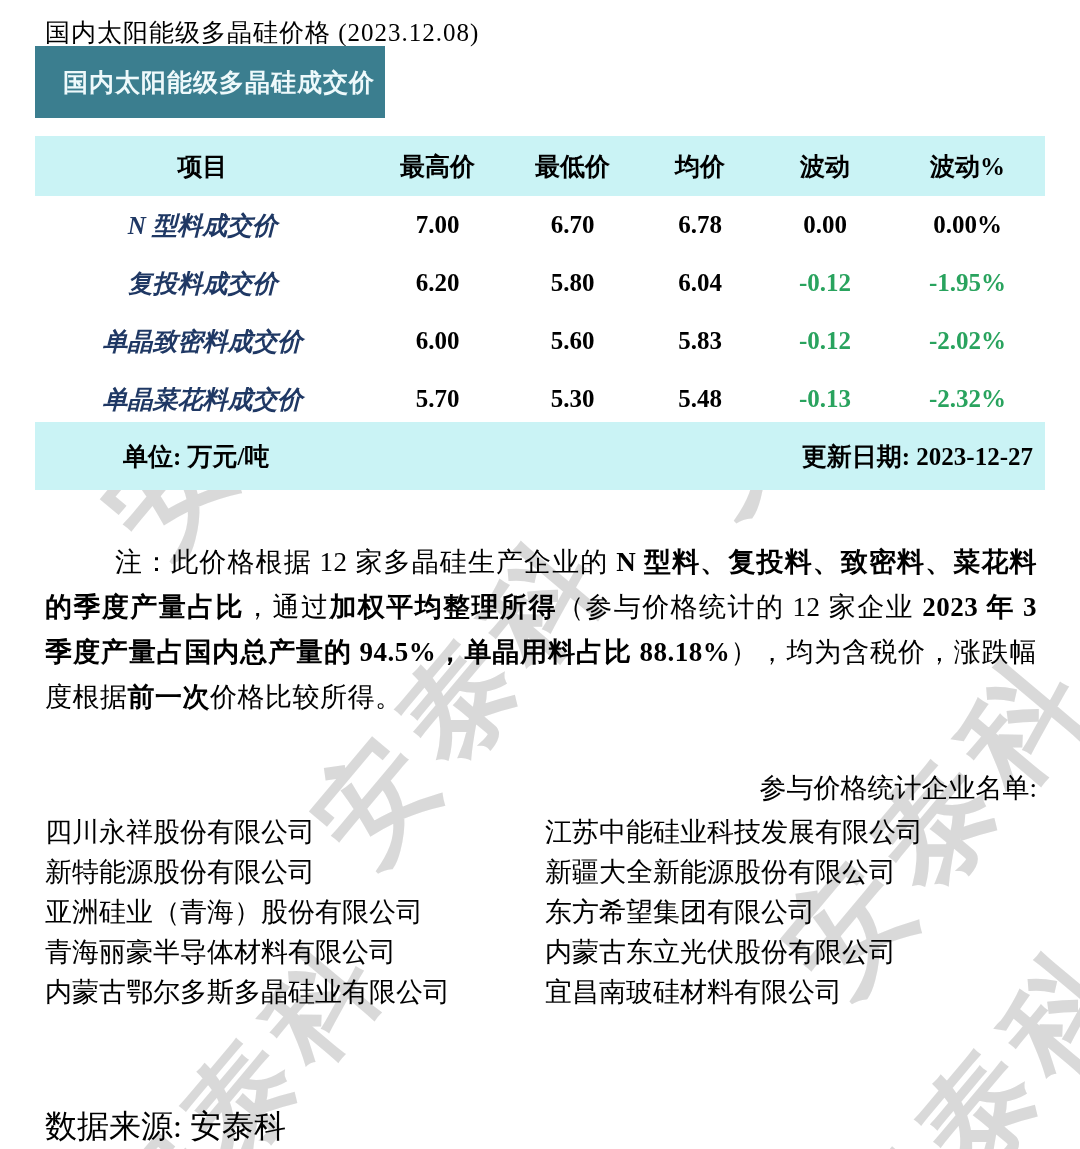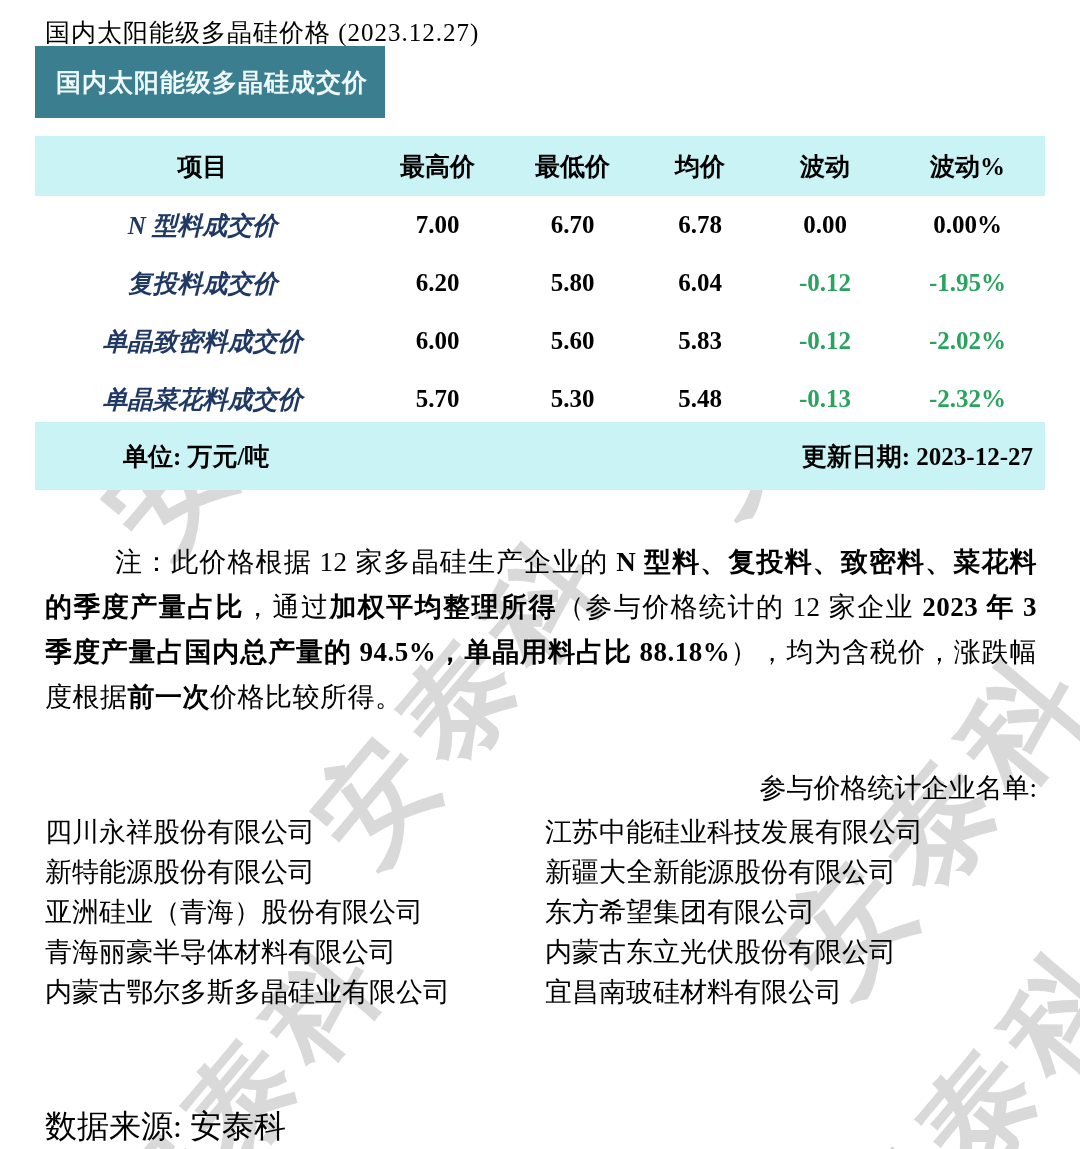--- a/index.html
+++ b/index.html
@@ -42,21 +42,21 @@
     position:absolute;left:45px;top:16px;
     font-size:25px;letter-spacing:1px;
   }
   .banner{
     position:absolute;left:35px;top:46px;
     width:350px;height:72px;
     background:var(--banner-bg);
     color:#eef9fb;
     font-size:25px;font-weight:bold;letter-spacing:1px;
     display:flex;align-items:center;
-    padding-left:21px;
+    padding-left:28px;
   }
   table.price-table{
     position:absolute;left:35px;top:136px;
     width:1010px;
     border-collapse:collapse;
     table-layout:fixed;
   }
   table.price-table thead tr{
     background:var(--band-bg);
     height:60px;
@@ -107,21 +107,21 @@
 
 <div class="watermark wm-a">安泰科</div>
 <div class="watermark wm-b">安泰科</div>
 <div class="watermark wm-c">安泰科</div>
 <div class="watermark wm-d">安泰科</div>
 <div class="watermark wm-e">安泰科</div>
 <div class="watermark wm-f">安泰科</div>
 
 <div class="content">
 
-  <div class="page-title">国内太阳能级多晶硅价格 (2023.12.27)</div>
+  <div class="page-title">国内太阳能级多晶硅价格 (2023.12.08)</div>
 
   <div class="banner">
     <span>国内太阳能级多晶硅成交价</span>
   </div>
 
   <table class="price-table">
     <colgroup>
       <col style="width:335px">
         <col style="width:135px">
         <col style="width:135px">

